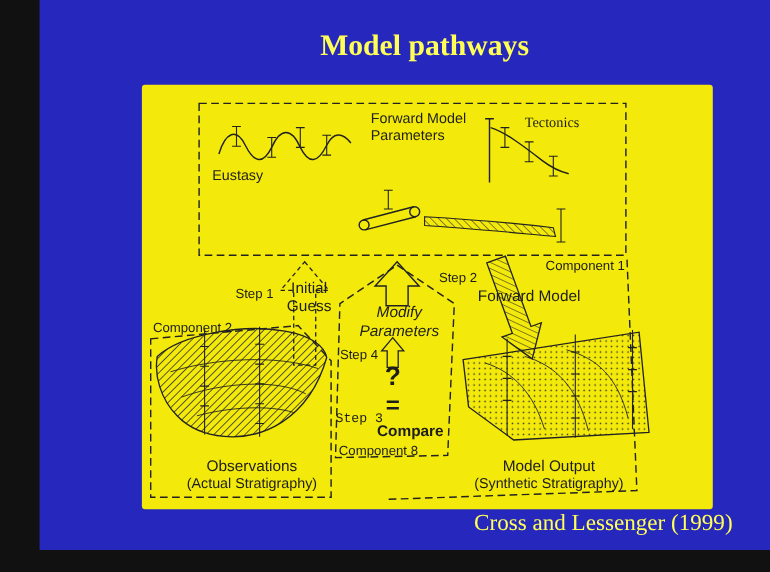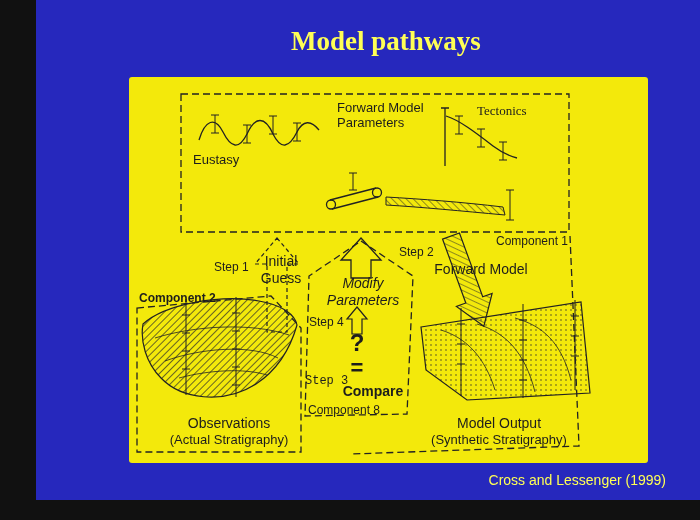--- a/index.html
+++ b/index.html
@@ -25,21 +25,21 @@
   }
   .lbl span{display:block;}
   .ctr{transform:translateX(-50%);text-align:center;}
   .md{font-size:13px;}
   .node{font-size:14px;}
   .paren{font-size:13px;}
   .qmark{font-size:24px;font-weight:bold;}
   .eq{font-size:22px;font-weight:bold;}
   .citation{
     position:absolute;right:70px;bottom:12px;
-    font-family:Liberation Sans, sans-serif;font-size:14px;
+    font-family:Liberation Serif, serif;font-size:21px;
     color:var(--accent,#ffff55);
   }
 </style>
 </head>
 <body>
 
 <div class="slide">
 
   <h1 class="title">Model pathways</h1>
 
@@ -127,21 +127,21 @@
     </svg>
 
     <div class="lbl md" style="left:208px;top:23px;">
       <span>Forward Model</span>
       <span>Parameters</span>
     </div>
     <div class="lbl md" style="left:348px;top:26px;font-family:Liberation Serif, serif;">Tectonics</div>
     <div class="lbl md" style="left:64px;top:75px;text-align:right;">Eustasy</div>
 
     <div class="lbl" style="left:367px;top:157px;">Component 1</div>
-    <div class="lbl" style="left:10px;top:214px;font-weight:bold;">Component 2</div>
+    <div class="lbl" style="left:10px;top:214px;">Component 2</div>
     <div class="lbl ctr" style="left:215px;top:326px;">Component 8</div>
 
     <div class="lbl" style="left:85px;top:183px;">Step 1</div>
     <div class="lbl" style="left:270px;top:168px;">Step 2</div>
     <div class="lbl" style="left:176px;top:297px;font-family:Liberation Mono, monospace;">Step 3</div>
     <div class="lbl" style="left:180px;top:238px;">Step 4</div>
 
     <div class="lbl ctr node" style="left:152px;top:176px;">
       <span>Initial</span>
       <span>Guess</span>

